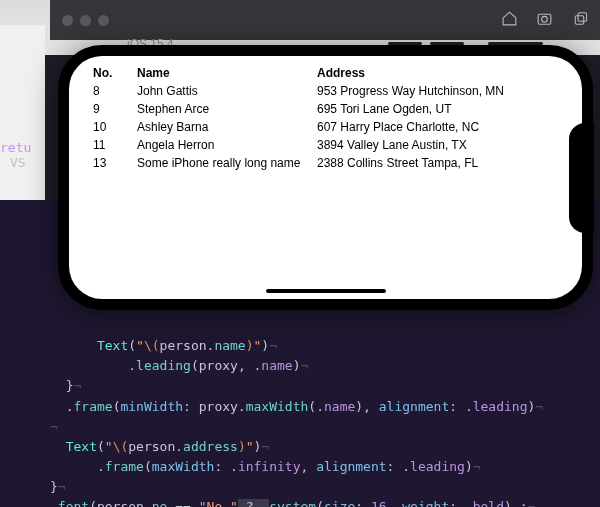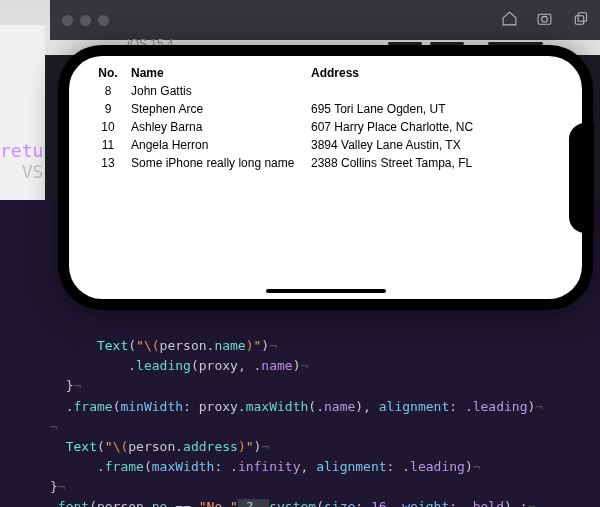--- a/index.html
+++ b/index.html
@@ -22,23 +22,23 @@
   top:0; left:0; right:0; height:55px;
   background: linear-gradient(#dcdcdc,#e6e6e6);
 }
 .code-bg {
   position: absolute;
   left:0; right:0; top:200px; bottom:0;
   background: #1f1731;
 }
 .retu {
   position:absolute; top:140px; left:0;
-  color:#d08aff; font-family: "Menlo",monospace; font-size:18px;
-}
-.retu .vs { color:#c0c0c7; display:block; margin-left:10px;text-align:right; }
+  color:#d08aff; font-family: "Menlo",monospace; font-size:13px;
+}
+.retu .vs { color:#c0c0c7; display:block; margin-left:10px; }
 
 
 .sim-bar {
   position:absolute;
   top:0; left:50px; right:0; height:40px;
   background:#36363a;
   display:flex; align-items:center;
   padding:0 12px;
   color:#a9a9ac; font-size:12px;
 }
@@ -85,21 +85,21 @@
 .btn2 { left:372px; width:34px; }
 .btn3 { left:430px; width:55px; }
 
 
 .tbl {
   padding: 8px 24px;
   font-size:12px;
   color:#000;
 }
 .tbl-row { display:flex; padding:2px 0; }
-.col-no { width:30px; text-align:center; padding-right:8px; }
+.col-no { width:30px; text-align:left; padding-right:14px; }
 .col-name { width:180px; }
 .col-addr { flex:1; }
 .hdr { font-weight:700; }
 
 
 .code-area {
   position:absolute;
   left:50px; top:316px; right:0;
   font-family:"Menlo","Consolas",monospace;
   font-size:13px;
@@ -158,20 +158,21 @@
   <div class="phone-screen">
     <div class="tbl">
       <div class="tbl-row hdr">
         <div class="col-no">No.</div>
         <div class="col-name">Name</div>
         <div class="col-addr">Address</div>
       </div>
       <div class="tbl-row">
         <div class="col-no">8</div>
         <div class="col-name">John Gattis</div>
+        <div class="col-addr">953 Progress Way Hutchinson, MN</div>
       </div>
       <div class="tbl-row">
         <div class="col-no">9</div>
         <div class="col-name">Stephen Arce</div>
         <div class="col-addr">695 Tori Lane Ogden, UT</div>
       </div>
       <div class="tbl-row">
         <div class="col-no">10</div>
         <div class="col-name">Ashley Barna</div>
         <div class="col-addr">607 Harry Place Charlotte, NC</div>

